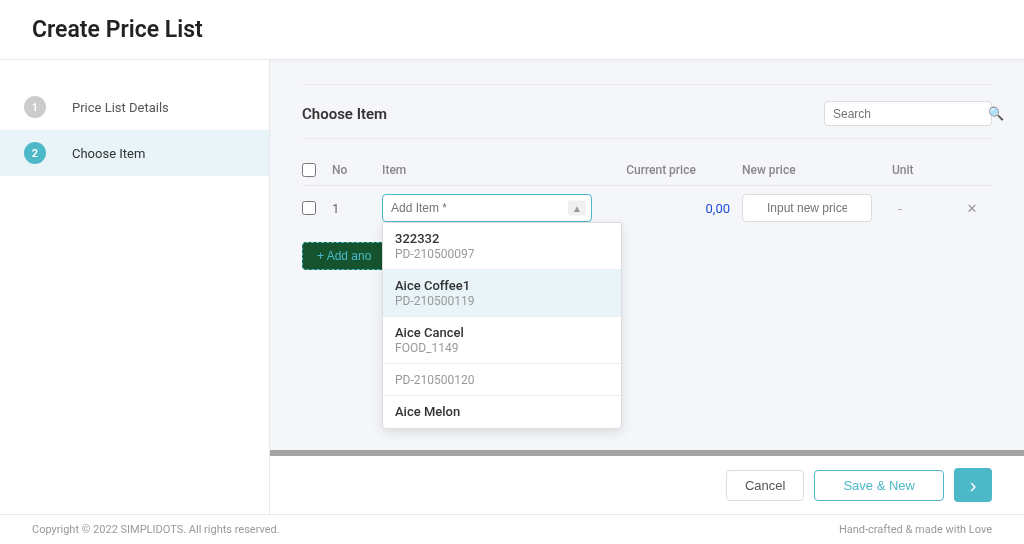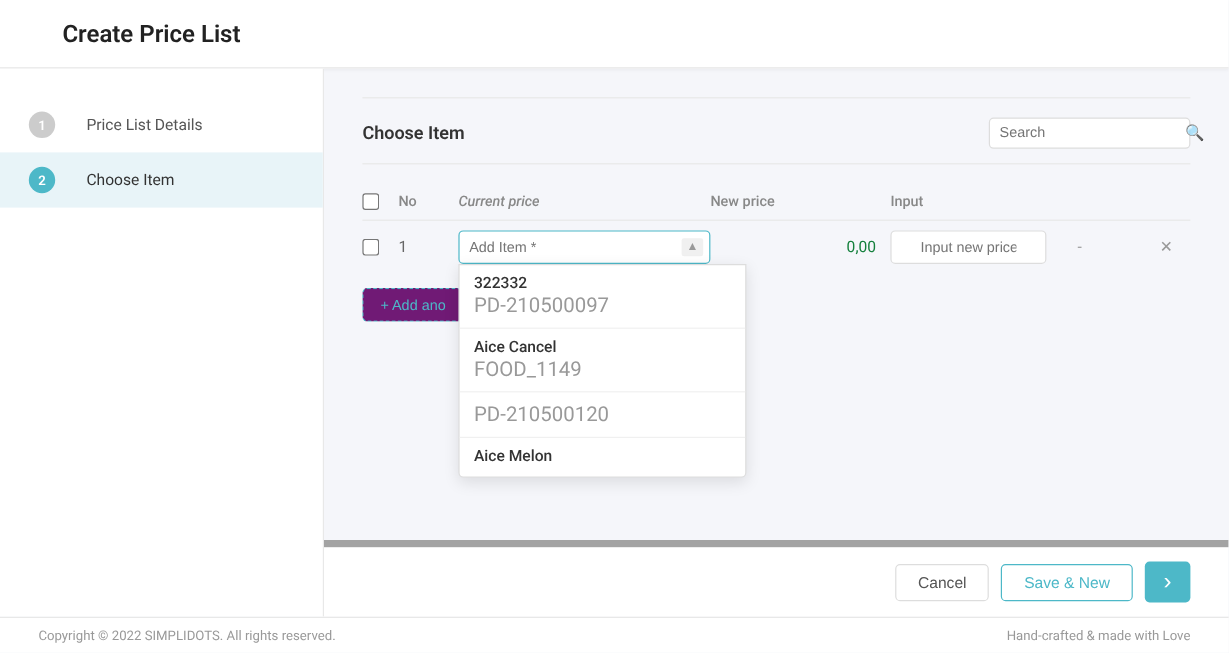--- a/index.html
+++ b/index.html
@@ -16,24 +16,23 @@
     }
 
     .top-bar {
       background: #fff;
       padding: 16px 32px;
       border-bottom: 1px solid #e8e8e8;
       box-shadow: 0 1px 3px rgba(0,0,0,0.05);
     }
 
     .page-title {
-      font-size: 20px;
+      font-size: 23px;
       font-weight: 600;
       color: #222;
-      margin-left: 20px;
     }
 
     .main-layout {
       display: flex;
       flex: 1;
       overflow: hidden;
     }
 
     .sidebar {
       width: 270px;
@@ -103,21 +102,21 @@
     }
 
     .section-title {
       font-size: 15px;
       font-weight: 600;
       color: #333;
     }
 
     .search-box {
       display: flex;
-      align-items: flex-start;
+      align-items: center;
       border: 1px solid #ddd;
       border-radius: 4px;
       padding: 4px 8px;
       background: #fff;
       width: 168px;
       margin-left: 36px;
     }
 
     .search-box input {
       border: none;
@@ -210,30 +209,30 @@
       background: #e8f4f8;
     }
 
     .dropdown-item .item-name {
       font-size: 13px;
       font-weight: 500;
       color: #333;
     }
 
     .dropdown-item .item-code {
-      font-size: 17px;
+      font-size: 12px;
       color: #999;
       margin-top: 1px;
     }
 
     .current-price {
       text-align: right;
       padding-right: 12px;
       font-size: 13px;
-      color: #15803d;
+      color: #1d4ed8;
     }
 
     .new-price-input {
       width: 130px;
       border: 1px solid #ddd;
       border-radius: 4px;
       padding: 6px 24px;
       font-size: 12px;
       color: #ccc;
       outline: none;
@@ -258,21 +257,21 @@
       display: inline-flex;
       align-items: center;
       gap: 4px;
       color: #4db8c8;
       font-size: 12px;
       border: 1px dashed #4db8c8;
       padding: 6px 14px;
       border-radius: 4px;
       cursor: pointer;
       margin-top: 12px;
-      background: #701a75;
+      background: #14532d;
       text-align: right;
     }
 
     .footer-bar {
       background: #fff;
       border-top: 6px solid #a3a3a3;
       padding: 12px 32px;
       display: flex;
       justify-content: flex-end;
       align-items: center;
@@ -286,21 +285,21 @@
       padding: 7px 18px;
       border-radius: 4px;
       font-size: 13px;
       cursor: pointer;
     }
 
     .btn-save {
       background: #fff;
       border: 1px solid #4db8c8;
       color: #4db8c8;
-      padding: 7px 18px;
+      padding: 7px 28px;
       border-radius: 4px;
       font-size: 13px;
       cursor: pointer;
       font-weight: 500;
     }
 
     .btn-go {
       background: #4db8c8;
       border: none;
       color: #fff;
@@ -376,42 +375,47 @@
           <span class="search-icon-char">🔍</span>
         </div>
       </div>
 
       
       <div class="table-header">
         <div class="checkbox-cell">
           <input type="checkbox" style="">
         </div>
         <div>No</div>
-        <div style="text-align:left; padding-right:12px;font-style:italic;">Current price</div>
+        <div>Item</div>
+        <div style="text-align:center; padding-right:12px;">Current price</div>
         <div>New price</div>
-        <div>Input</div>
+        <div>Unit</div>
         <div></div>
       </div>
 
       
       <div class="table-row">
         <div class="checkbox-cell">
           <input type="checkbox" style="">
         </div>
         <div class="row-num">1</div>
 
         <div class="item-dropdown-container">
           <input type="text" class="item-input" placeholder="Add Item *" style="">
           <span class="dropdown-arrow">▲</span>
 
           
           <div class="dropdown-list">
             <div class="dropdown-item">
               <div class="item-name">322332</div>
               <div class="item-code">PD-210500097</div>
+            </div>
+            <div class="dropdown-item selected">
+              <div class="item-name">Aice Coffee1</div>
+              <div class="item-code">PD-210500119</div>
             </div>
             <div class="dropdown-item">
               <div class="item-name">Aice Cancel</div>
               <div class="item-code">FOOD_1149</div>
             </div>
             <div class="dropdown-item">
               <div class="item-code">PD-210500120</div>
             </div>
             <div class="dropdown-item">
               <div class="item-name">Aice Melon</div>

